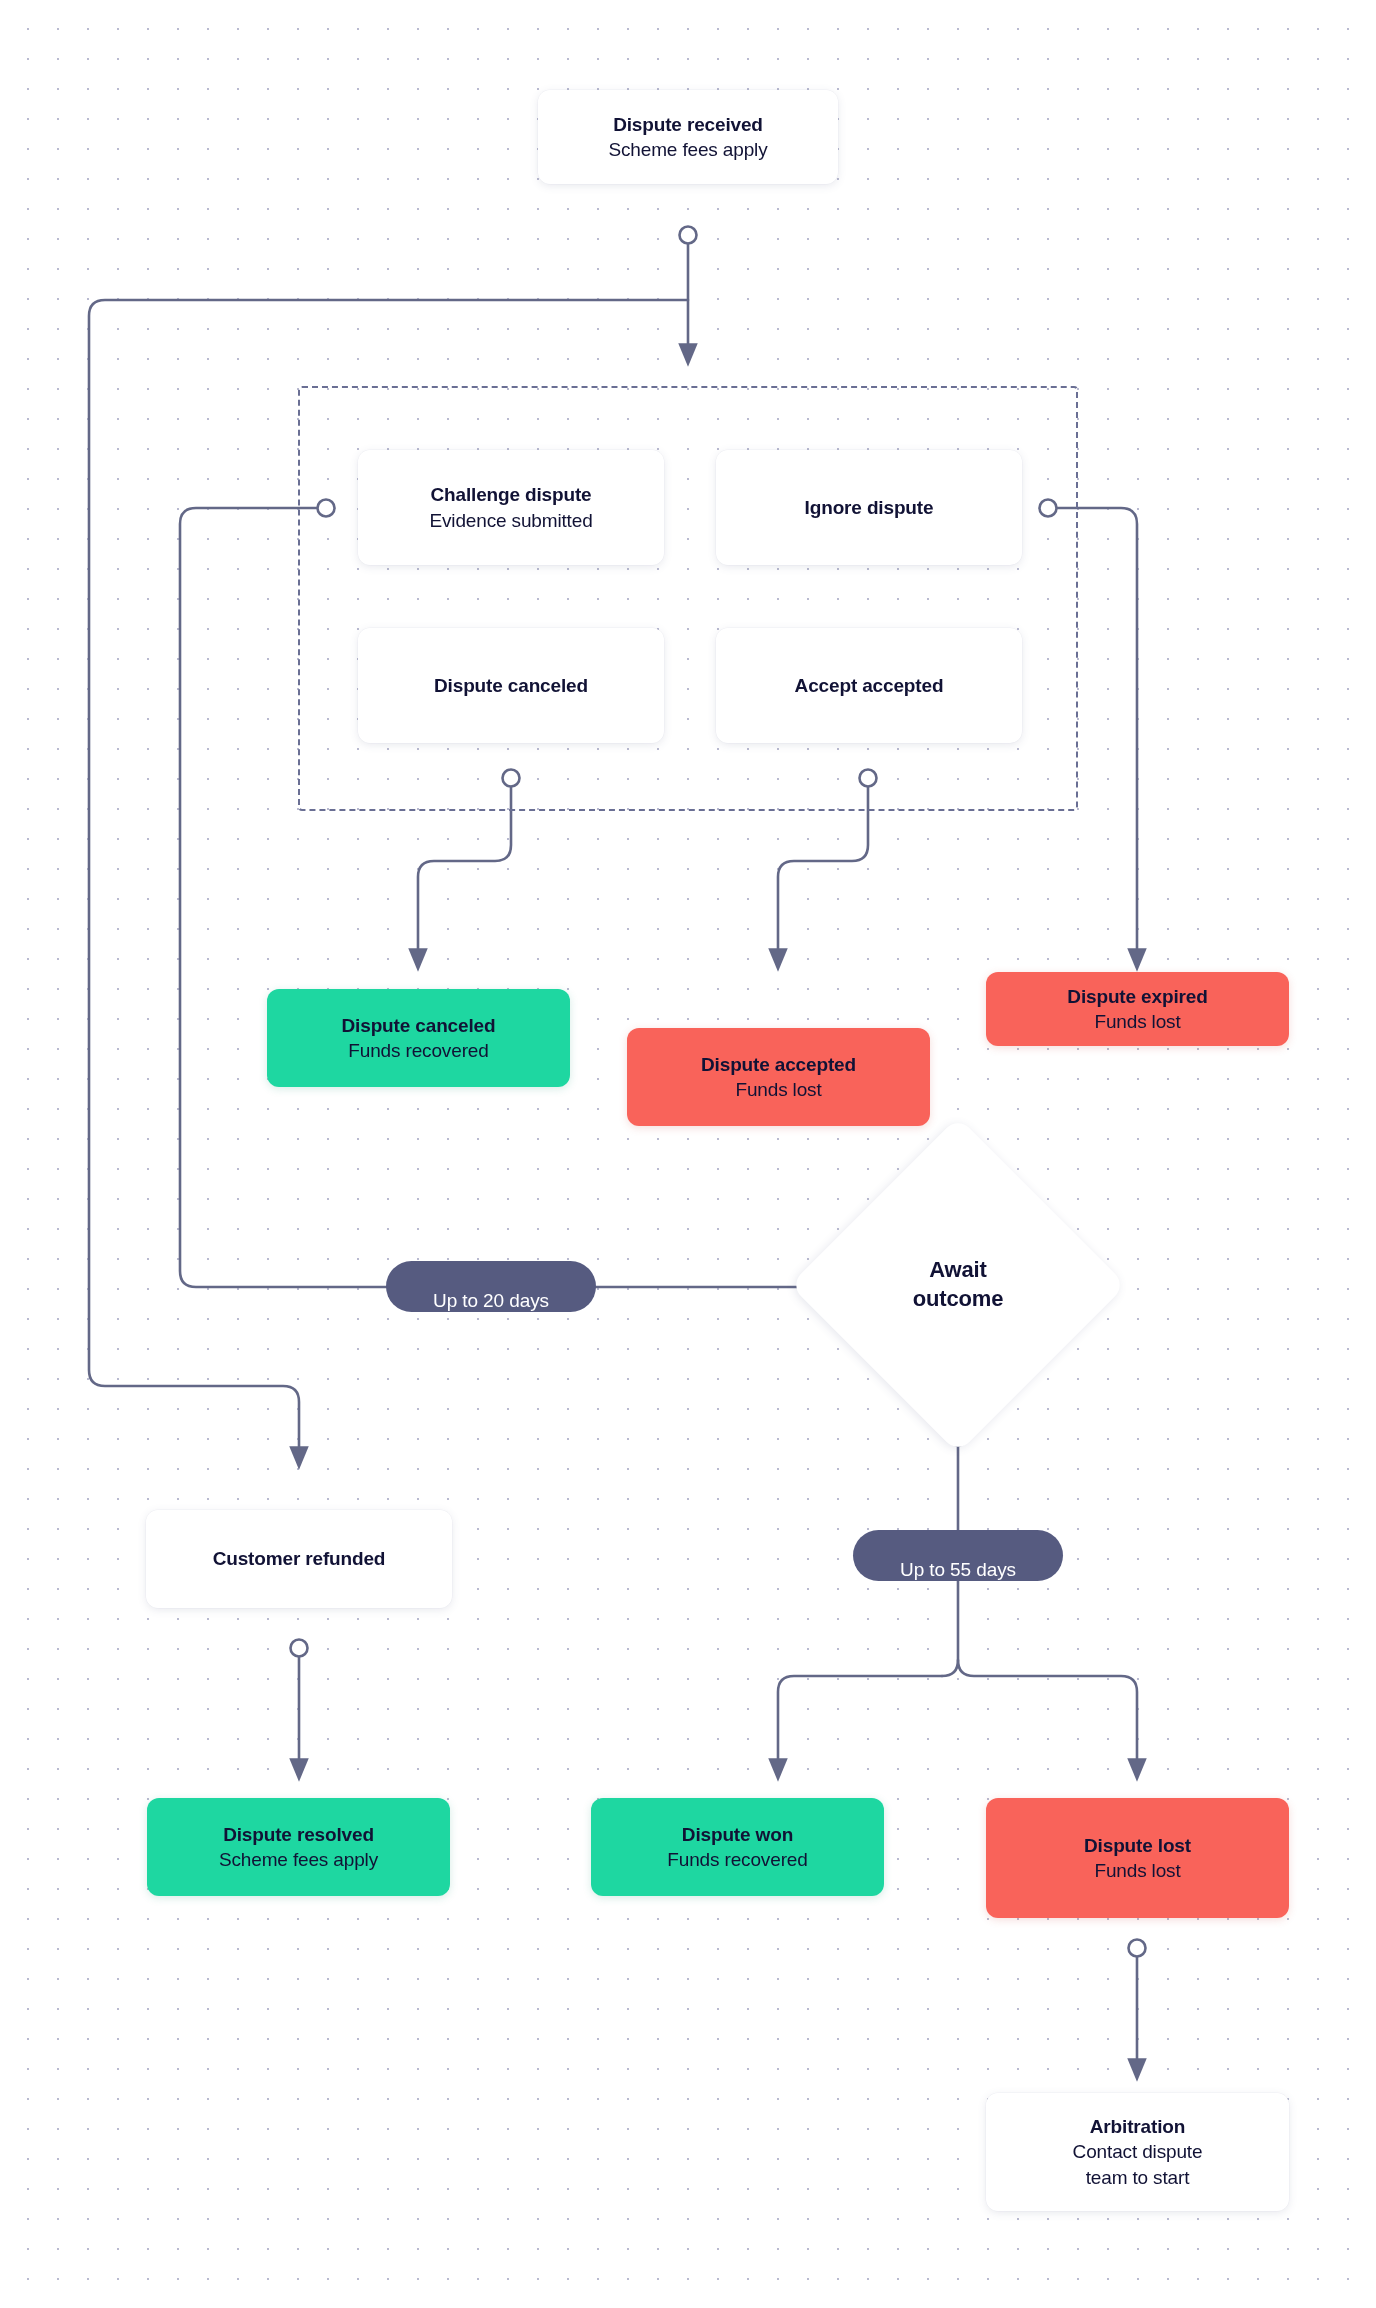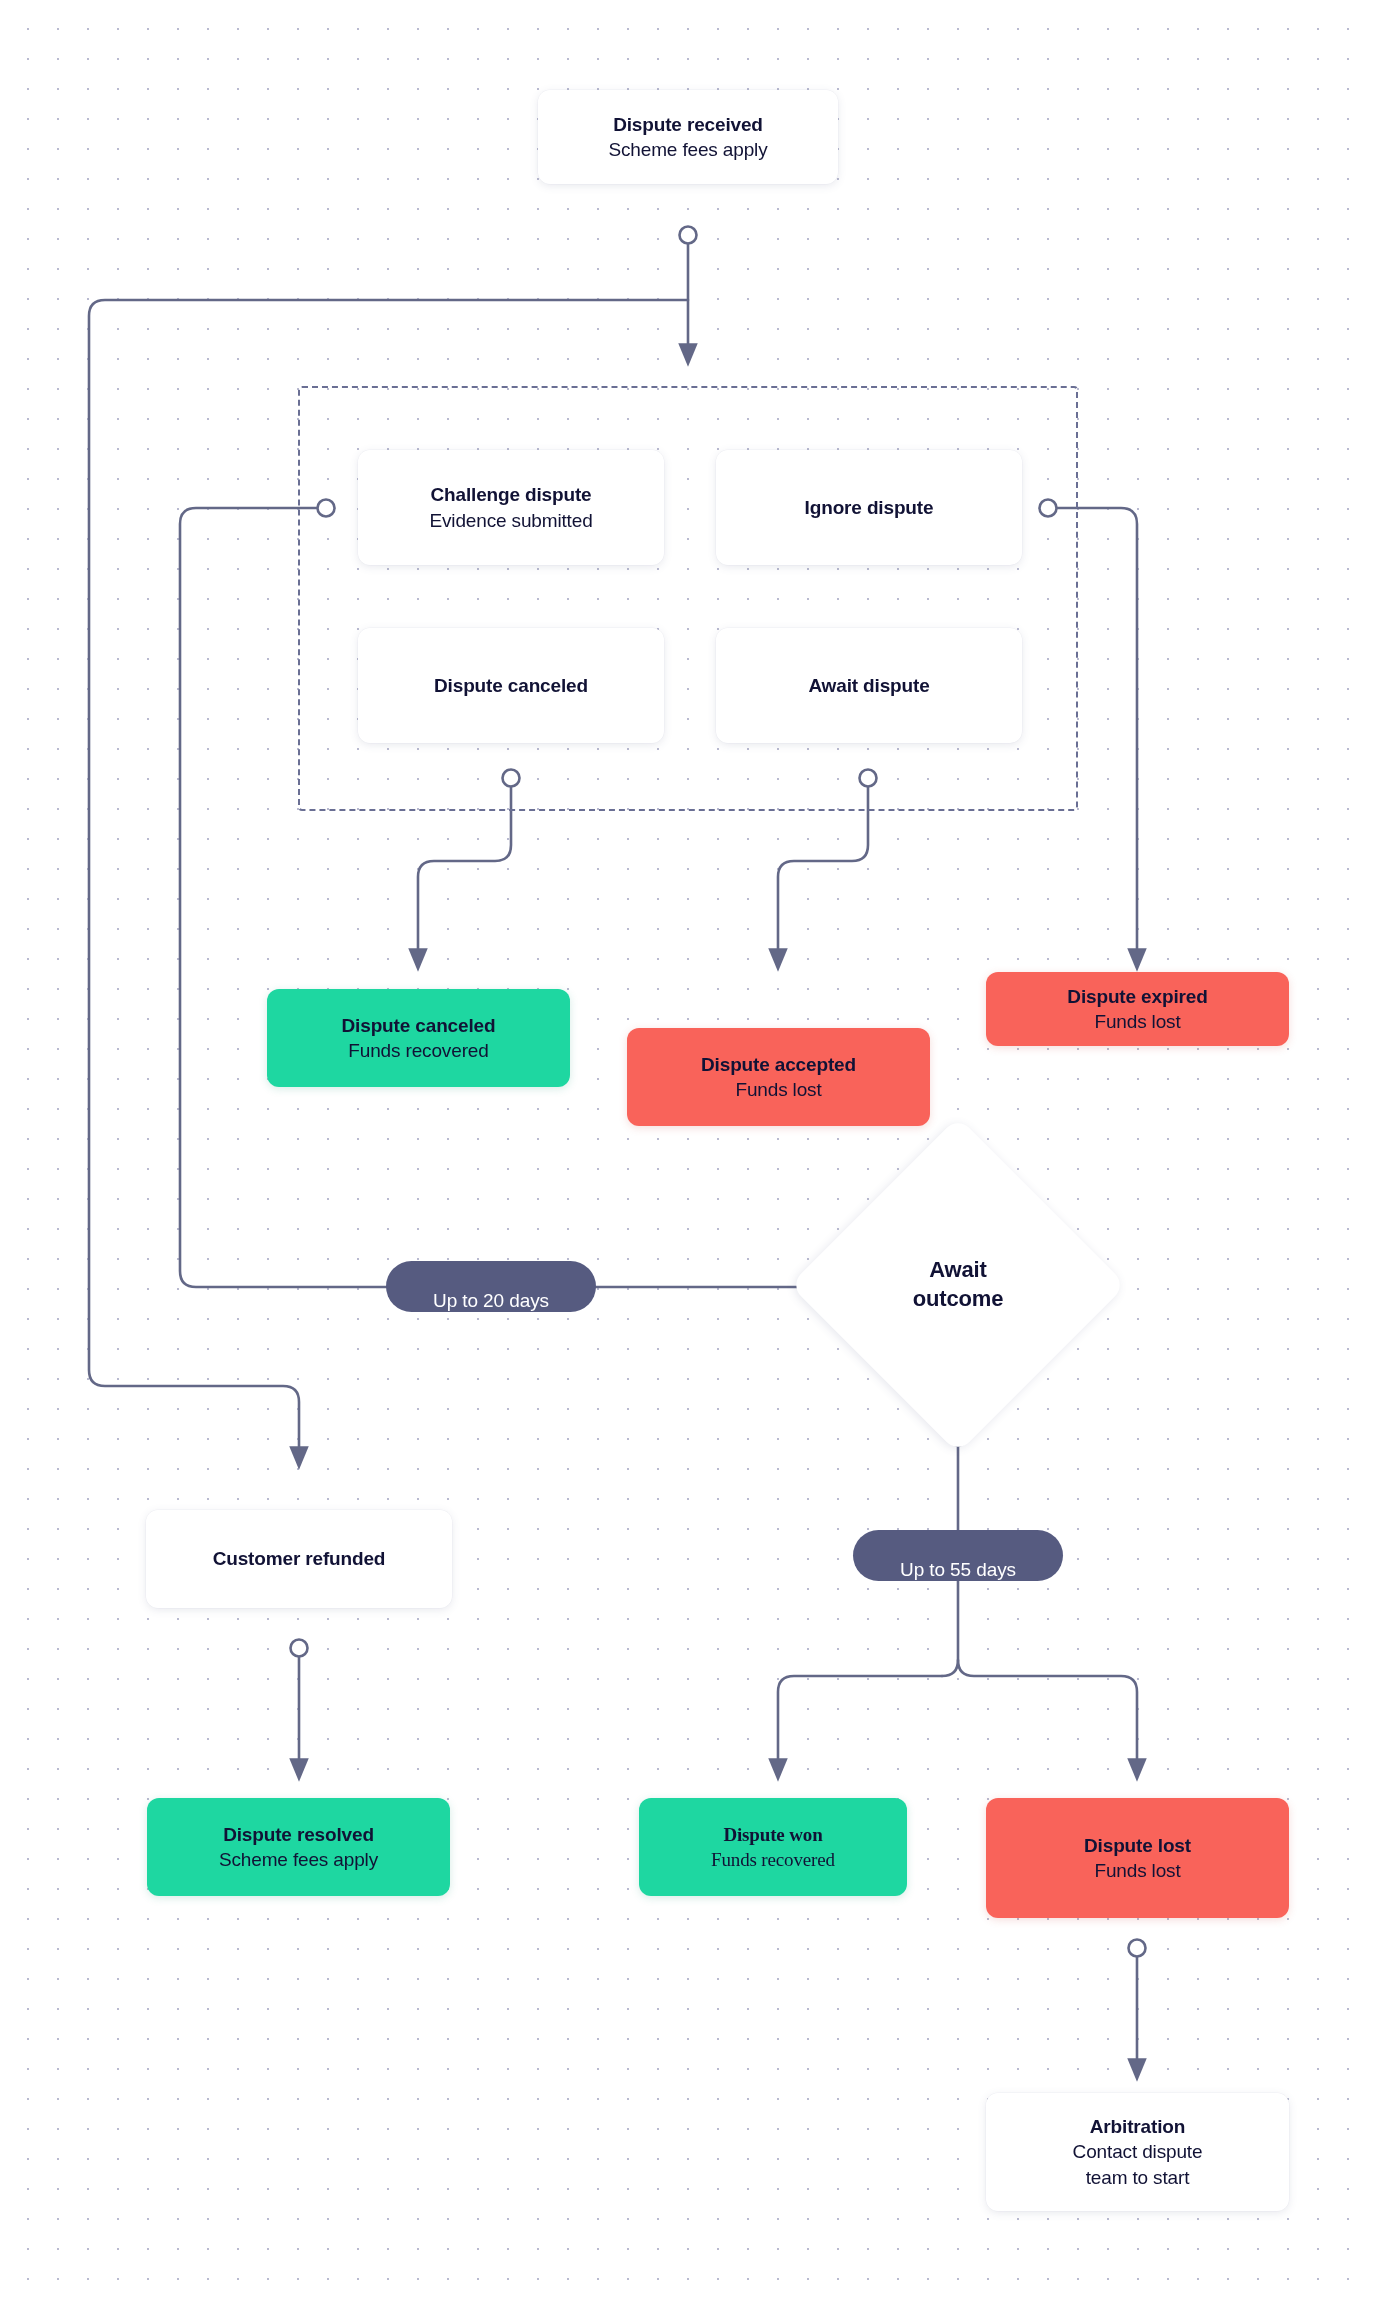--- a/index.html
+++ b/index.html
@@ -171,21 +171,21 @@
 
   <div class="node card single" style="left:716px; top:450px; width:306px; height:115px;">
     <span class="ttl">Ignore dispute</span>
   </div>
 
   <div class="node card single" style="left:358px; top:628px; width:306px; height:115px;">
     <span class="ttl">Dispute canceled</span>
   </div>
 
   <div class="node card single" style="left:716px; top:628px; width:306px; height:115px;">
-    <span class="ttl">Await dispute</span>
+    <span class="ttl">Accept accepted</span>
   </div>
 
   <div class="node green" style="left:267px; top:989px; width:303px; height:98px;">
     <span class="ttl">Dispute canceled</span>
     <span class="sub">Funds recovered</span>
   </div>
 
   <div class="node red" style="left:627px; top:1028px; width:303px; height:98px;">
     <span class="ttl">Dispute accepted</span>
     <span class="sub">Funds lost</span>
@@ -214,21 +214,21 @@
 
   <div class="node card single" style="left:146px; top:1510px; width:306px; height:98px;">
     <span class="ttl">Customer refunded</span>
   </div>
 
   <div class="node green" style="left:147px; top:1798px; width:303px; height:98px;">
     <span class="ttl">Dispute resolved</span>
     <span class="sub">Scheme fees apply</span>
   </div>
 
-  <div class="node green" style="left:639px; top:1798px; width:268px; height:98px;font-family:Liberation Serif, serif;">
+  <div class="node green" style="left:591px; top:1798px; width:293px; height:98px;">
     <span class="ttl">Dispute won</span>
     <span class="sub">Funds recovered</span>
   </div>
 
   <div class="node red" style="left:986px; top:1798px; width:303px; height:120px;">
     <span class="ttl">Dispute lost</span>
     <span class="sub">Funds lost</span>
   </div>
 
   <div class="node card" style="left:986px; top:2093px; width:303px; height:118px;">

